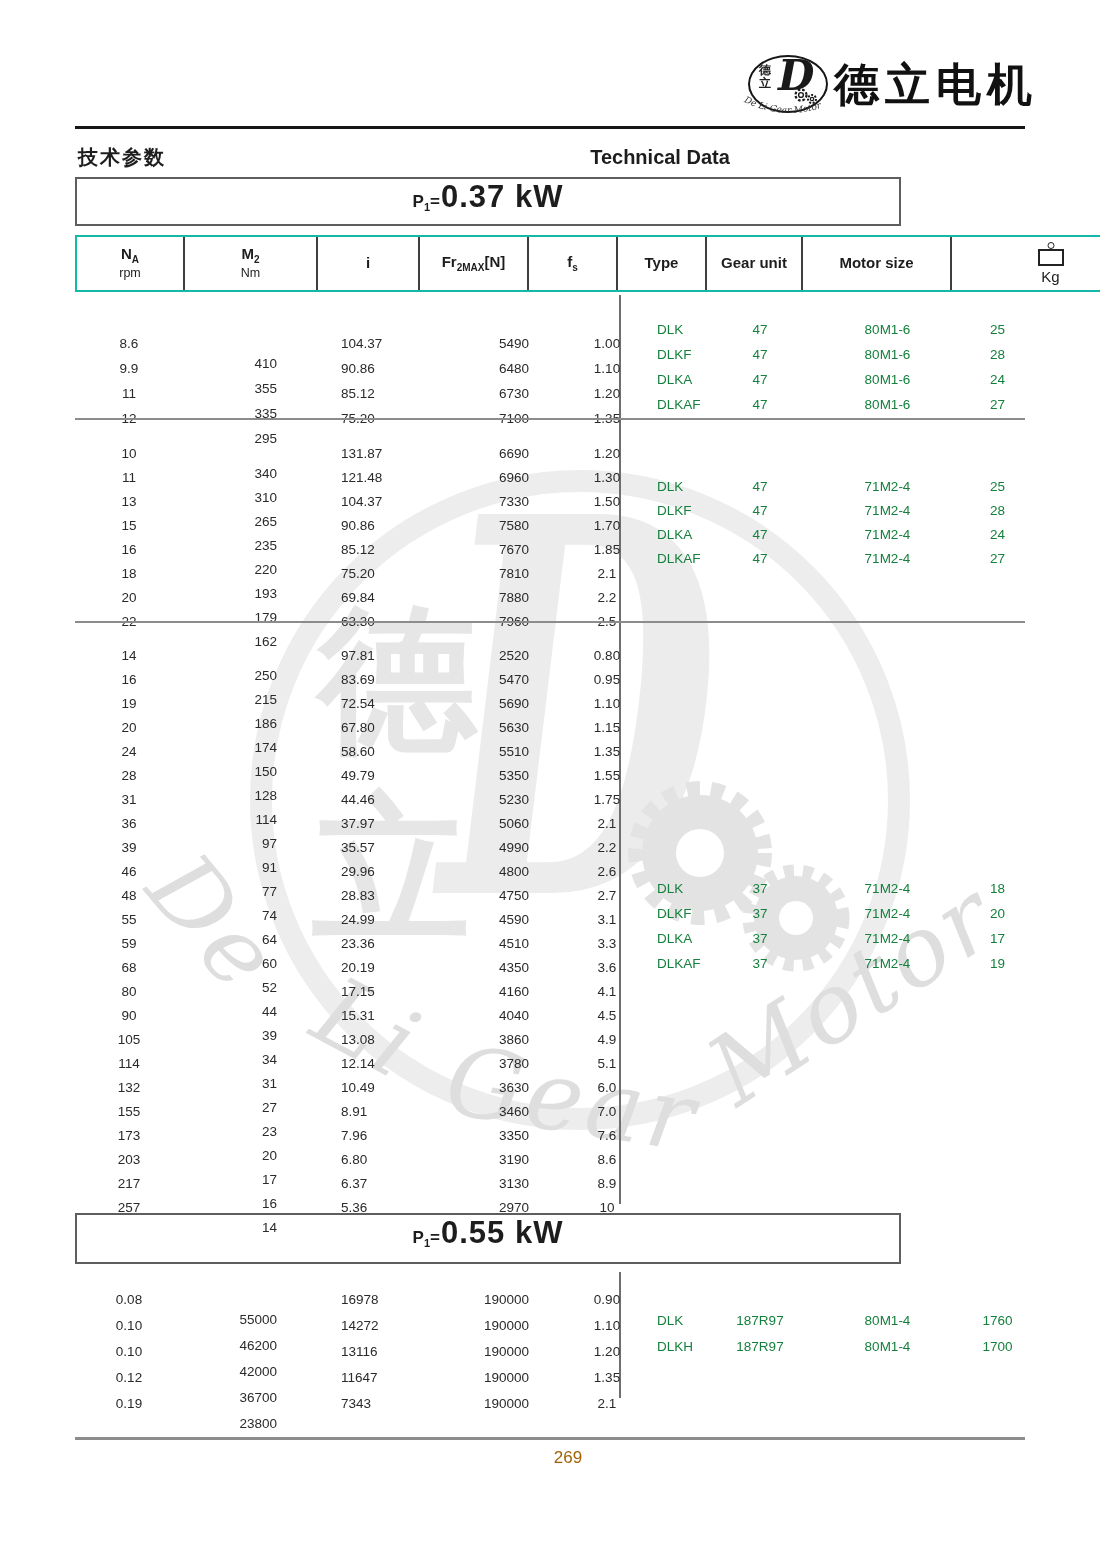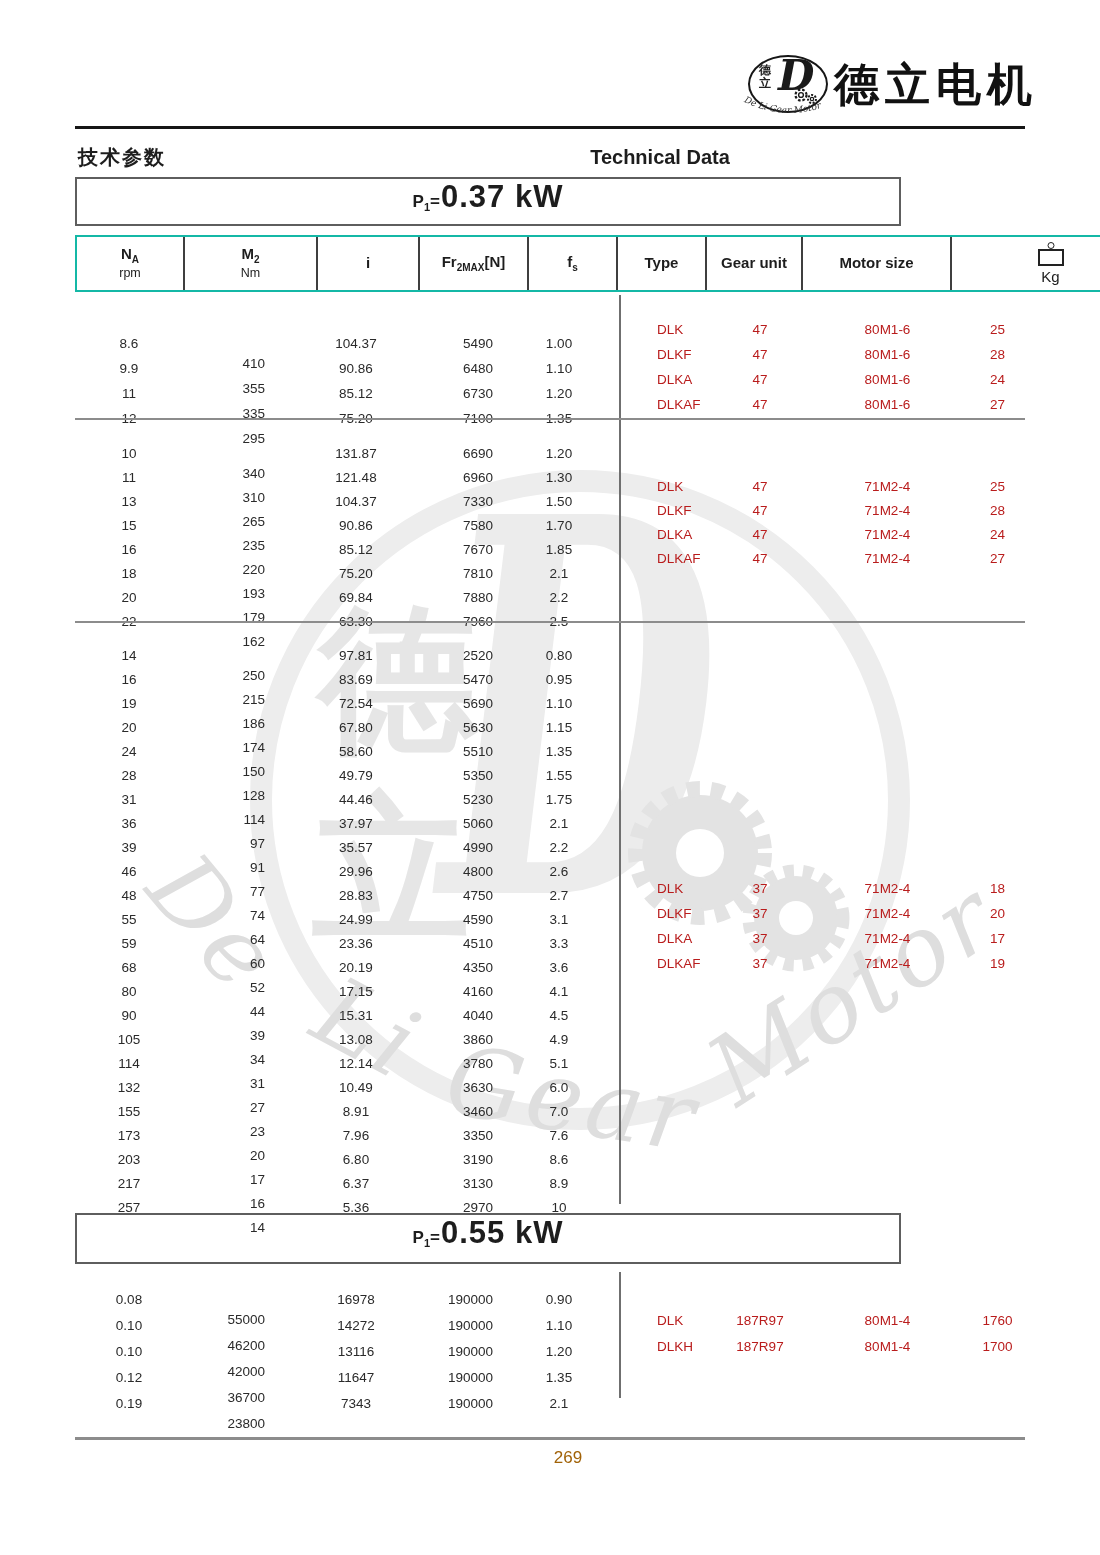--- a/index.html
+++ b/index.html
@@ -56,29 +56,29 @@
   .hunit{font-size:12.5px;font-weight:normal;line-height:1.15;margin-top:1px;}
   .hunit:empty{display:none;}
   .kgicon{width:26px;height:17px;border:2px solid #222;box-sizing:border-box;
     position:relative;margin-top:7px;margin-bottom:3px;}
   .kgicon::before{content:'';position:absolute;left:50%;top:-9px;transform:translateX(-50%);
     width:5px;height:5px;border:1.5px solid #222;border-radius:50%;background:#fff;}
   .kglabel{font-size:15px;font-weight:normal;line-height:1.1;}
   
   .block{position:absolute;left:75px;width:946px;}
   .numrow{display:grid;grid-template-columns:108px 134px 103px 110px 90px;
-    align-items:center;font-size:13.5px;color:#2a2a2a;}
+    align-items:center;font-size:13.5px;color:#2a2a2a;gap:12px;}
   .numrow .c0{text-align:center;}
   .numrow .c1{text-align:right;padding-right:52px;margin-top:40px;}
-  .numrow .c2{text-align:center;padding-right:25px;}
+  .numrow .c2{text-align:left;padding-right:25px;}
   .numrow .c3{text-align:right;padding-right:37px;}
   .numrow .c4{text-align:center;padding-right:32px;}
   .groupwrap{position:absolute;left:545px;width:410px;}
   .grouprow{display:grid;grid-template-columns:90px 100px 155px 65px;
-    align-items:center;font-size:13.5px;color:#b91c1c;}
+    align-items:center;font-size:13.5px;color:#15803d;}
   .grouprow .c0{text-align:left;padding-left:37px;}
   .grouprow .c1,.grouprow .c2,.grouprow .c3{text-align:center;}
   .h24{height:24px;} .h25{height:25px;} .h26{height:26px;}
   
   .sep{position:absolute;left:75px;width:950px;height:2px;background:#8c8c8c;}
   .vline{position:absolute;left:619px;width:2px;background:#6f6f6f;}
   .foot-line{position:absolute;left:75px;top:1437px;width:950px;height:3px;background:#8c8c8c;}
   .page-num{position:absolute;left:0;top:1448px;width:1100px;text-align:center;
     font-size:17px;color:#a16207;margin-left:18px;}
 </style>

